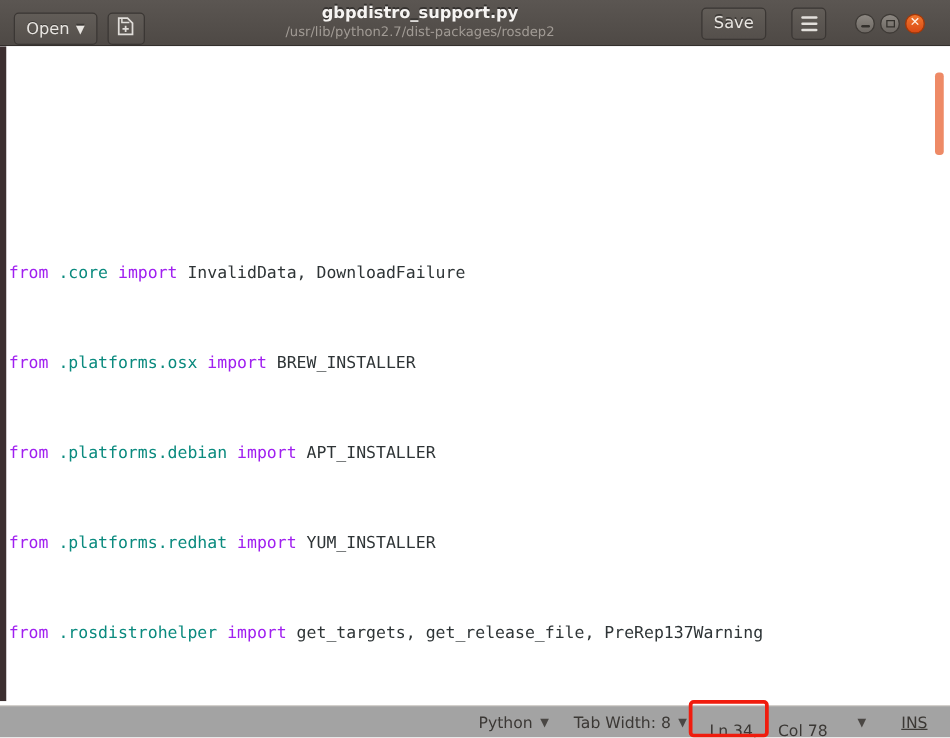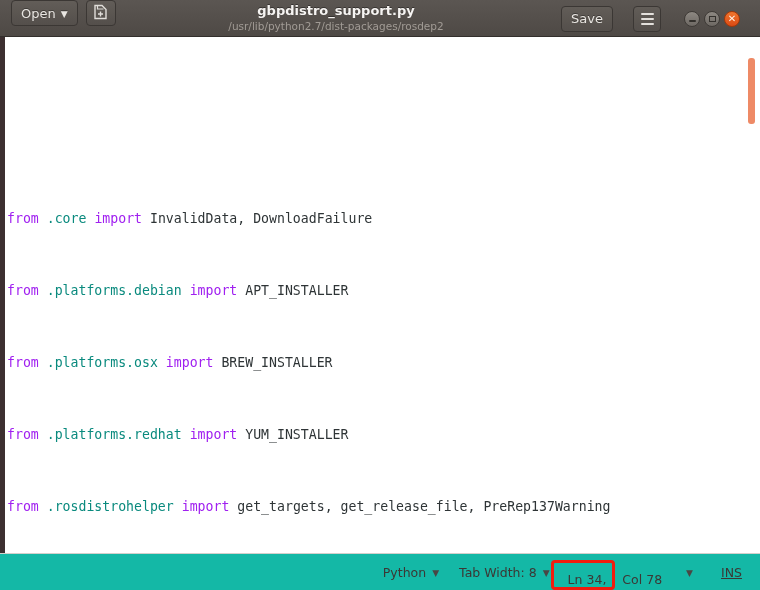--- a/index.html
+++ b/index.html
@@ -24,21 +24,21 @@
   
   .titlebar {
     position: absolute;
     left: 0; top: 0;
     width: 760px;
     height: 37px;
     background: linear-gradient(to bottom, #5b5652, #4e4945);
     border-bottom: 1px solid #332f2c;
     box-sizing: border-box;
     display: flex;
-    align-items: flex-start;
+    align-items: flex-end;
   }
   .tb-left {
     display: flex;
     align-items: center;
     margin-left: 11px;
     gap: 8px;
   }
   .tb-btn {
     background: linear-gradient(to bottom, #625d58, #544f4b);
     border: 1px solid #3b3734;
@@ -199,22 +199,22 @@
     background: #ee8a66;
     border-radius: 3px;
   }
 
   
   .statusbar {
     position: absolute;
     left: 0;
     bottom: 0;
     width: 760px;
-    height: 37px;
-    background: #14b8a6;
+    height: 26px;
+    background: #a3a3a3;
     border-top: 1px solid #d3d0cc;
     box-sizing: border-box;
     display: flex;
     align-items: center;
     justify-content: flex-end;
     padding-right: 12px;
     gap: 0px;
   }
   .sb-item {
     display: flex;
@@ -301,23 +301,23 @@
   <div class="editor">
     <div class="edge-left"></div>
 
     <div class="code">
 
       <div class="ln clip-top"></div>
       <div class="ln"></div>
 
       <div class="ln"><span class="k">from</span><span class="pln"> </span><span class="mod">.core</span><span class="pln"> </span><span class="k">import</span><span class="pln"> InvalidData, DownloadFailure</span></div>
 
+      <div class="ln"><span class="k">from</span><span class="pln"> </span><span class="mod">.platforms.osx</span><span class="pln"> </span><span class="k">import</span><span class="pln"> BREW_INSTALLER</span></div>
+
       <div class="ln"><span class="k">from</span><span class="pln"> </span><span class="mod">.platforms.debian</span><span class="pln"> </span><span class="k">import</span><span class="pln"> APT_INSTALLER</span></div>
-
-      <div class="ln"><span class="k">from</span><span class="pln"> </span><span class="mod">.platforms.osx</span><span class="pln"> </span><span class="k">import</span><span class="pln"> BREW_INSTALLER</span></div>
 
       <div class="ln"><span class="k">from</span><span class="pln"> </span><span class="mod">.platforms.redhat</span><span class="pln"> </span><span class="k">import</span><span class="pln"> YUM_INSTALLER</span></div>
 
       <div class="ln"><span class="k">from</span><span class="pln"> </span><span class="mod">.rosdistrohelper</span><span class="pln"> </span><span class="k">import</span><span class="pln"> get_targets, get_release_file, PreRep137Warning</span></div>
 
       
 
       
 
       

